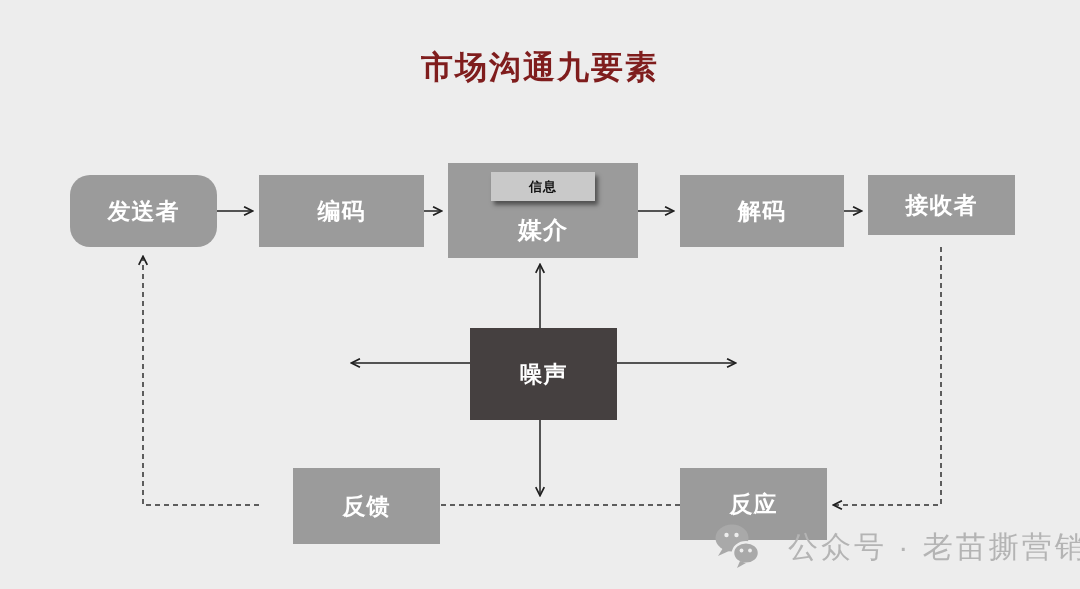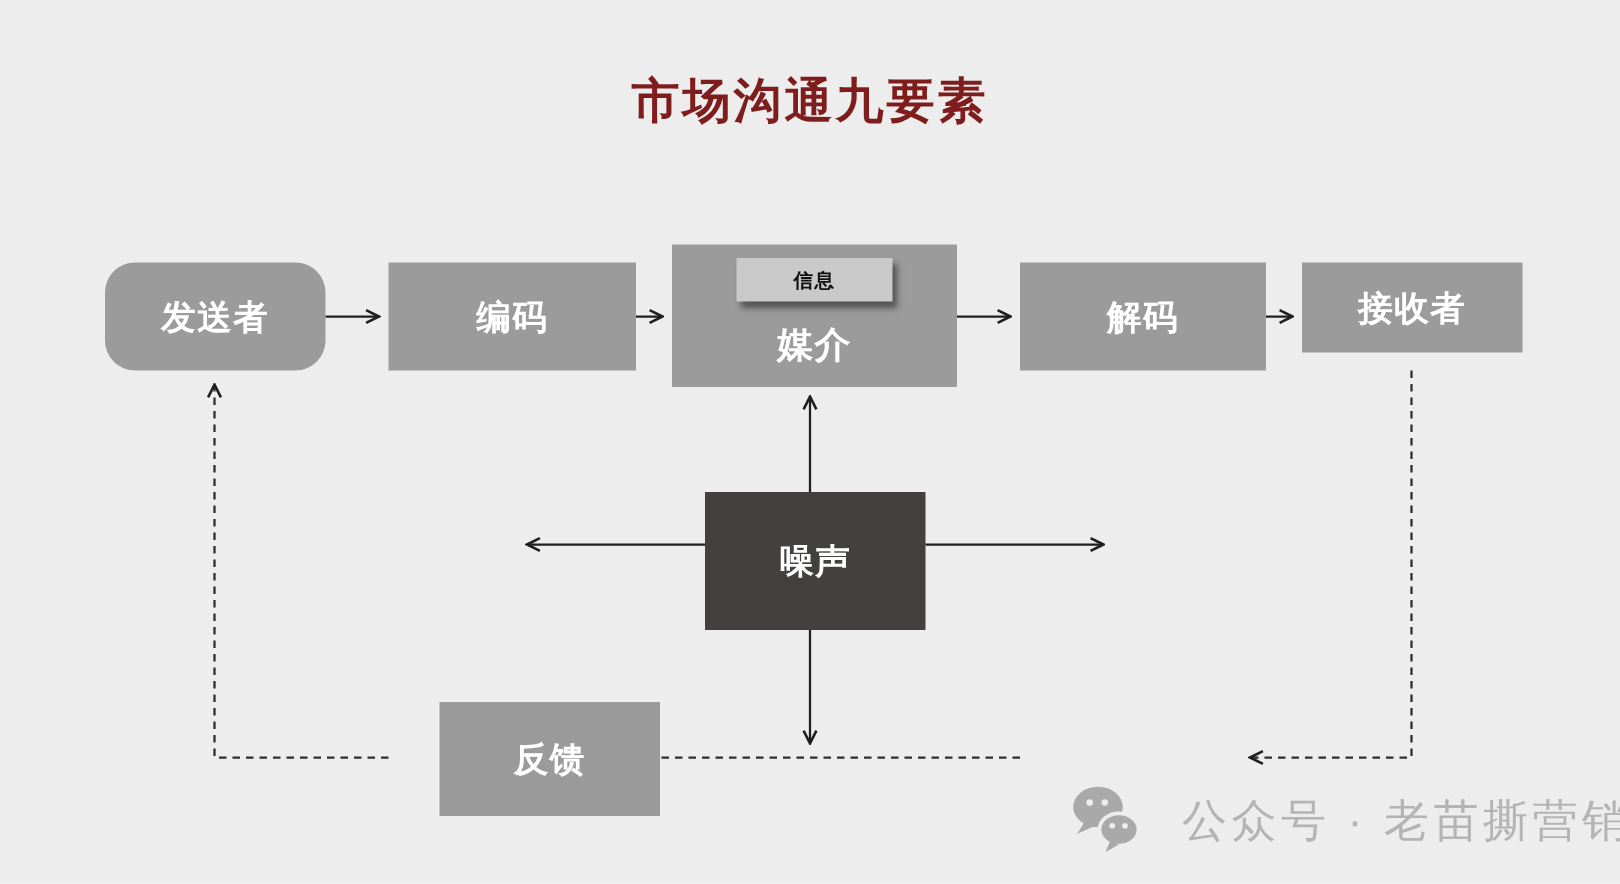--- a/index.html
+++ b/index.html
@@ -154,20 +154,23 @@
   </div>
 
   <div class="node node--noise">
     <span>噪声</span>
   </div>
 
   <div class="node node--feedback">
     <span>反馈</span>
   </div>
 
+  <div class="node node--response">
+    <span>反应</span>
+  </div>
 
   <div class="watermark">
     <svg width="50" height="50" viewBox="0 0 50 50" xmlns="http://www.w3.org/2000/svg">
       <g fill="var(--watermark-icon)">
         <ellipse cx="20" cy="16" rx="16.5" ry="13.5"></ellipse>
         <path d="M11,26 L6,34 L17,29 Z"></path>
       </g>
       <circle cx="14.5" cy="13" r="2.2" fill="var(--background)"></circle>
       <circle cx="24.5" cy="13" r="2.2" fill="var(--background)"></circle>
       <g>

